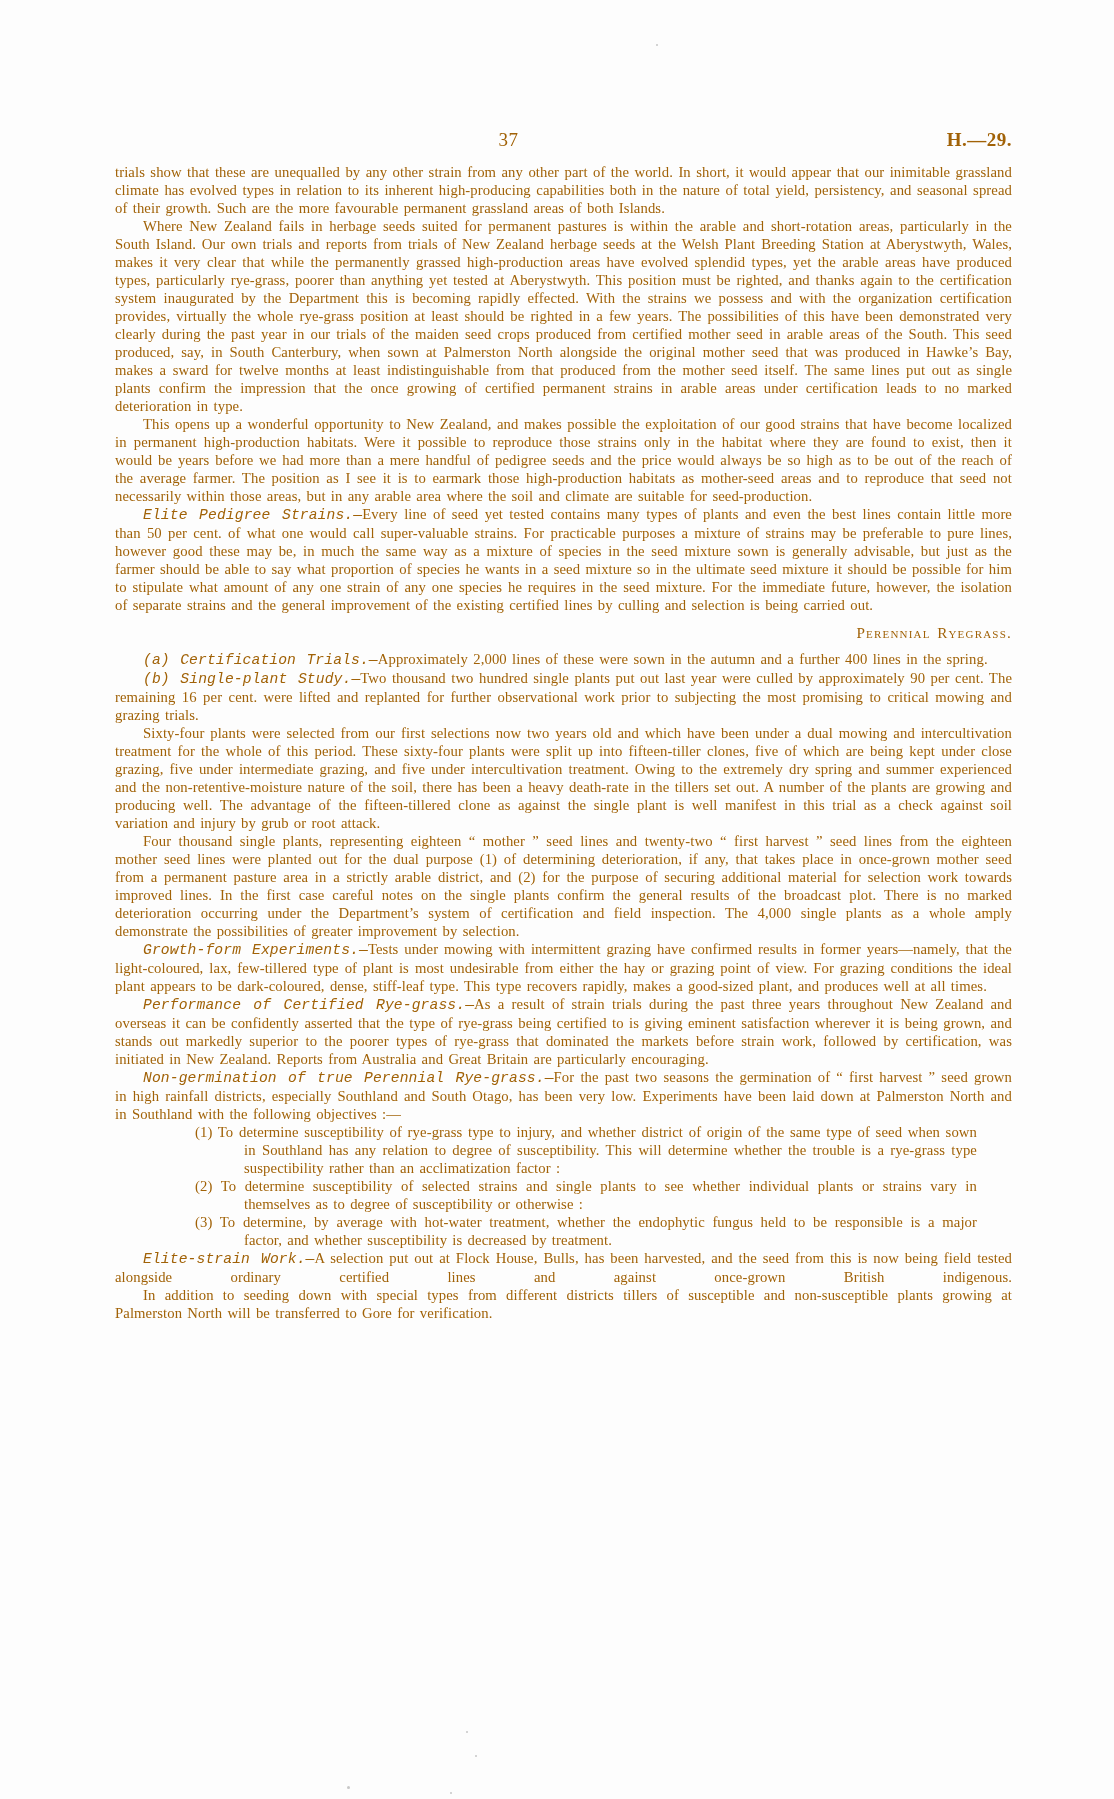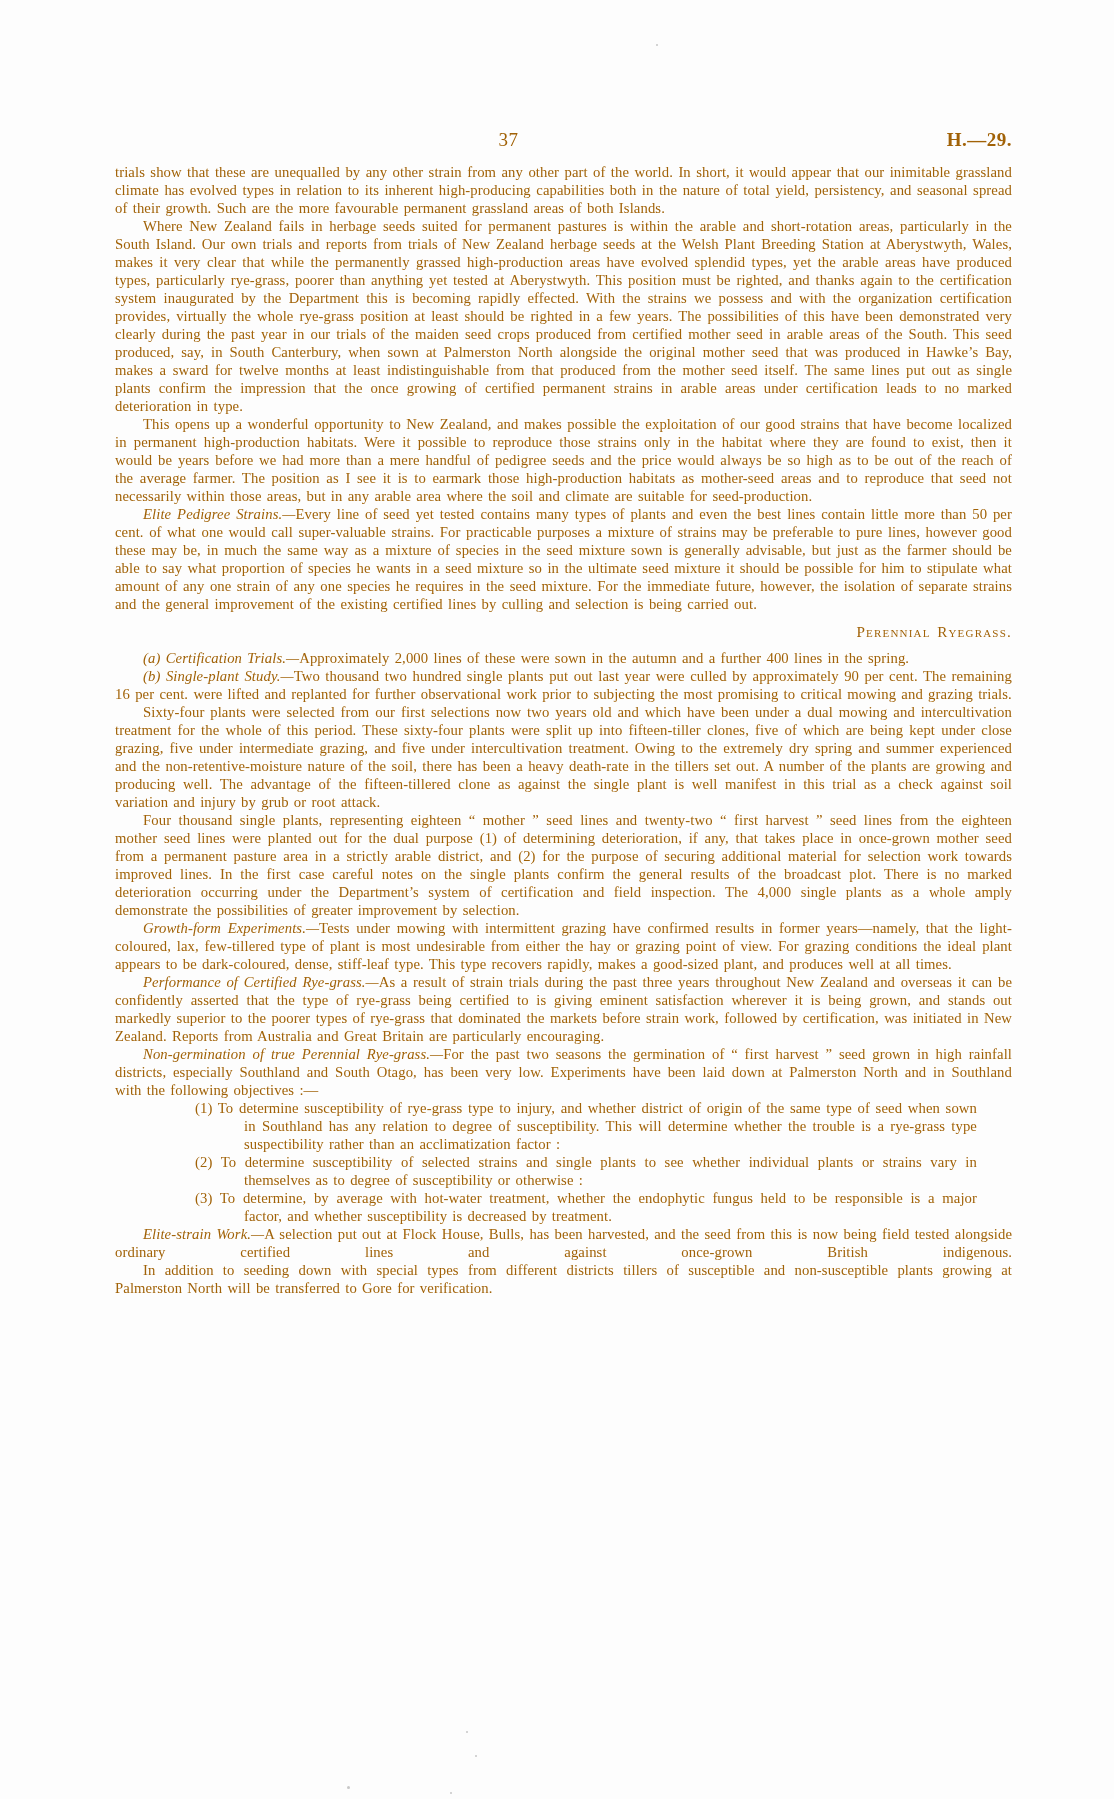--- a/index.html
+++ b/index.html
@@ -54,20 +54,21 @@
     text-align: justify;
   }
   .para.indent {
     text-indent: 28px;
   }
   .para.justify-last {
     text-align-last: justify;
   }
   .lead {
     font-style: italic;
+    font-family: Liberation Mono, monospace;
   }
   .section-heading {
     margin: 10px 0 8px 0;
     text-align: right;
     text-indent: 0;
     font-variant: small-caps;
     letter-spacing: 1.2px;
     font-size: 15.2px;
   }
   .objectives {

